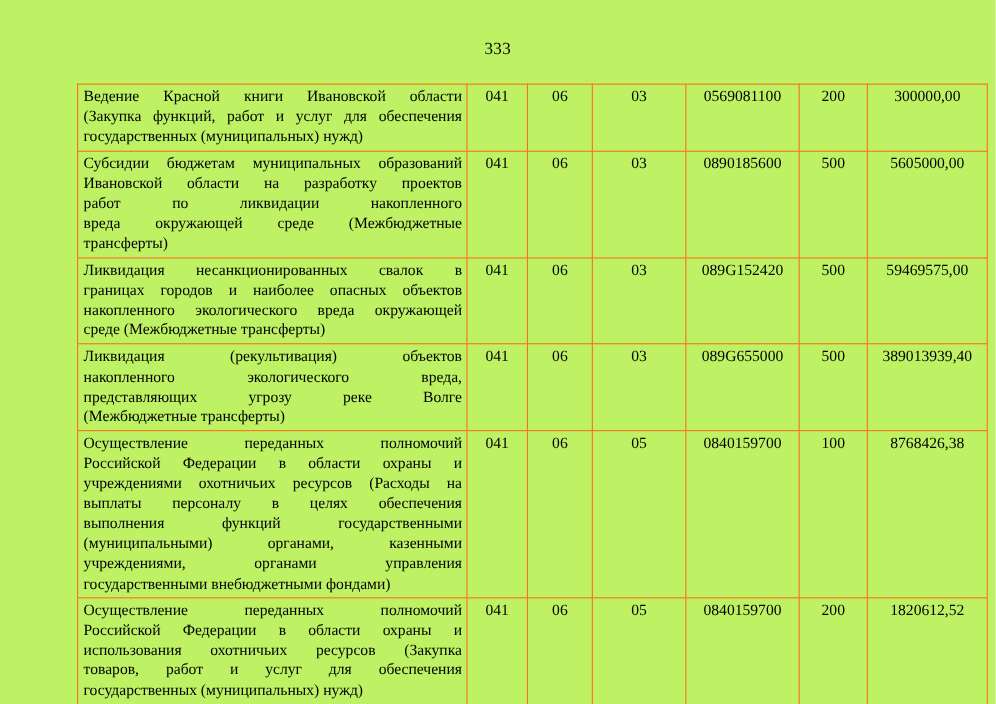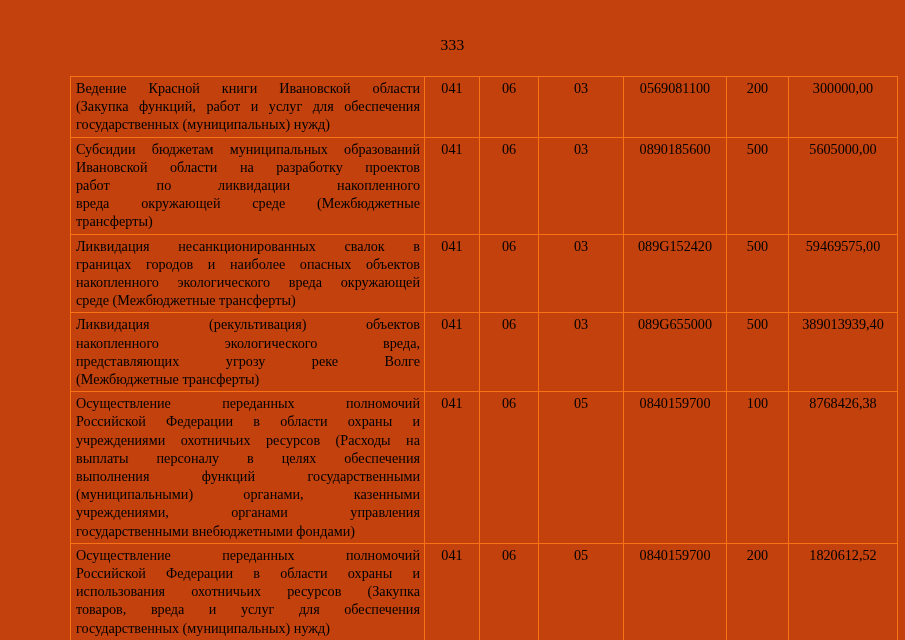--- a/index.html
+++ b/index.html
@@ -11,21 +11,21 @@
     height: 640px;
     background: #ffffff;
     font-family: "Liberation Serif", "DejaVu Serif", serif;
     color: #000000;
     overflow: hidden;
   }
   .page {
     position: relative;
     width: 905px;
     height: 640px;
-    background: #c2410c;
+    background: #bef264;
   }
   .page-number {
     position: absolute;
     top: 36px;
     left: 0;
     width: 905px;
     text-align: center;
     font-size: 15.5px;
     line-height: 18px;
     letter-spacing: 0.3px;
@@ -179,21 +179,21 @@
         <td class="num c5">100</td>
         <td class="amount c6">8768426,38</td>
       </tr>
 
       <tr>
         <td class="desc">
           <span class="lines">
               <span class="ln">Осуществление переданных полномочий</span>
               <span class="ln">Российской Федерации в области охраны и</span>
               <span class="ln">использования охотничьих ресурсов (Закупка</span>
-              <span class="ln">товаров, вреда и услуг для обеспечения</span>
+              <span class="ln">товаров, работ и услуг для обеспечения</span>
               <span class="ln last">государственных (муниципальных) нужд)</span>
             </span>
         </td>
         <td class="num c1">041</td>
         <td class="num c2">06</td>
         <td class="num c3">05</td>
         <td class="num c4">0840159700</td>
         <td class="num c5">200</td>
         <td class="amount c6">1820612,52</td>
       </tr>

